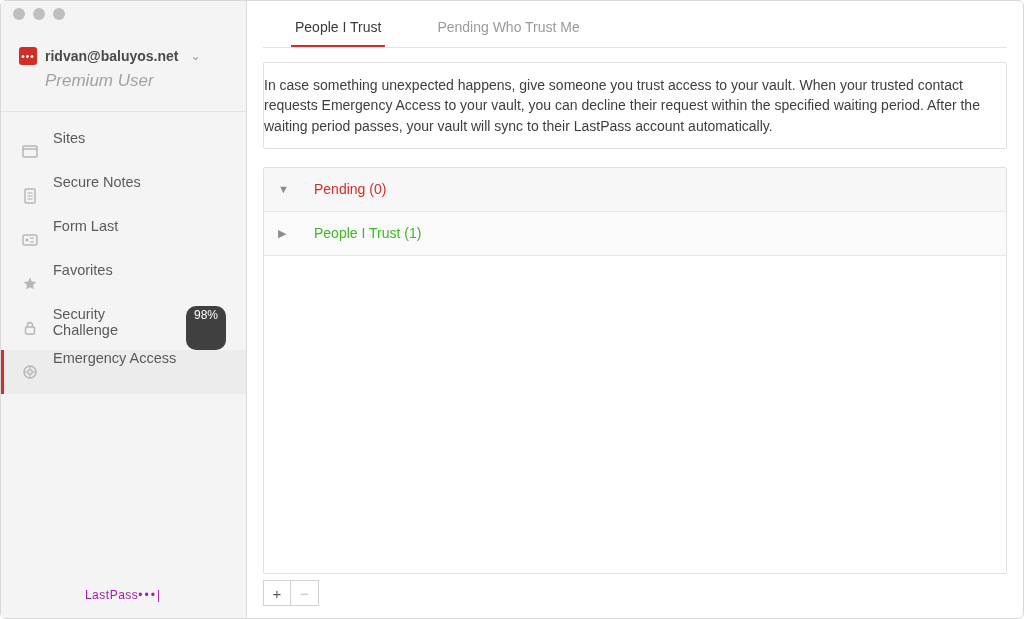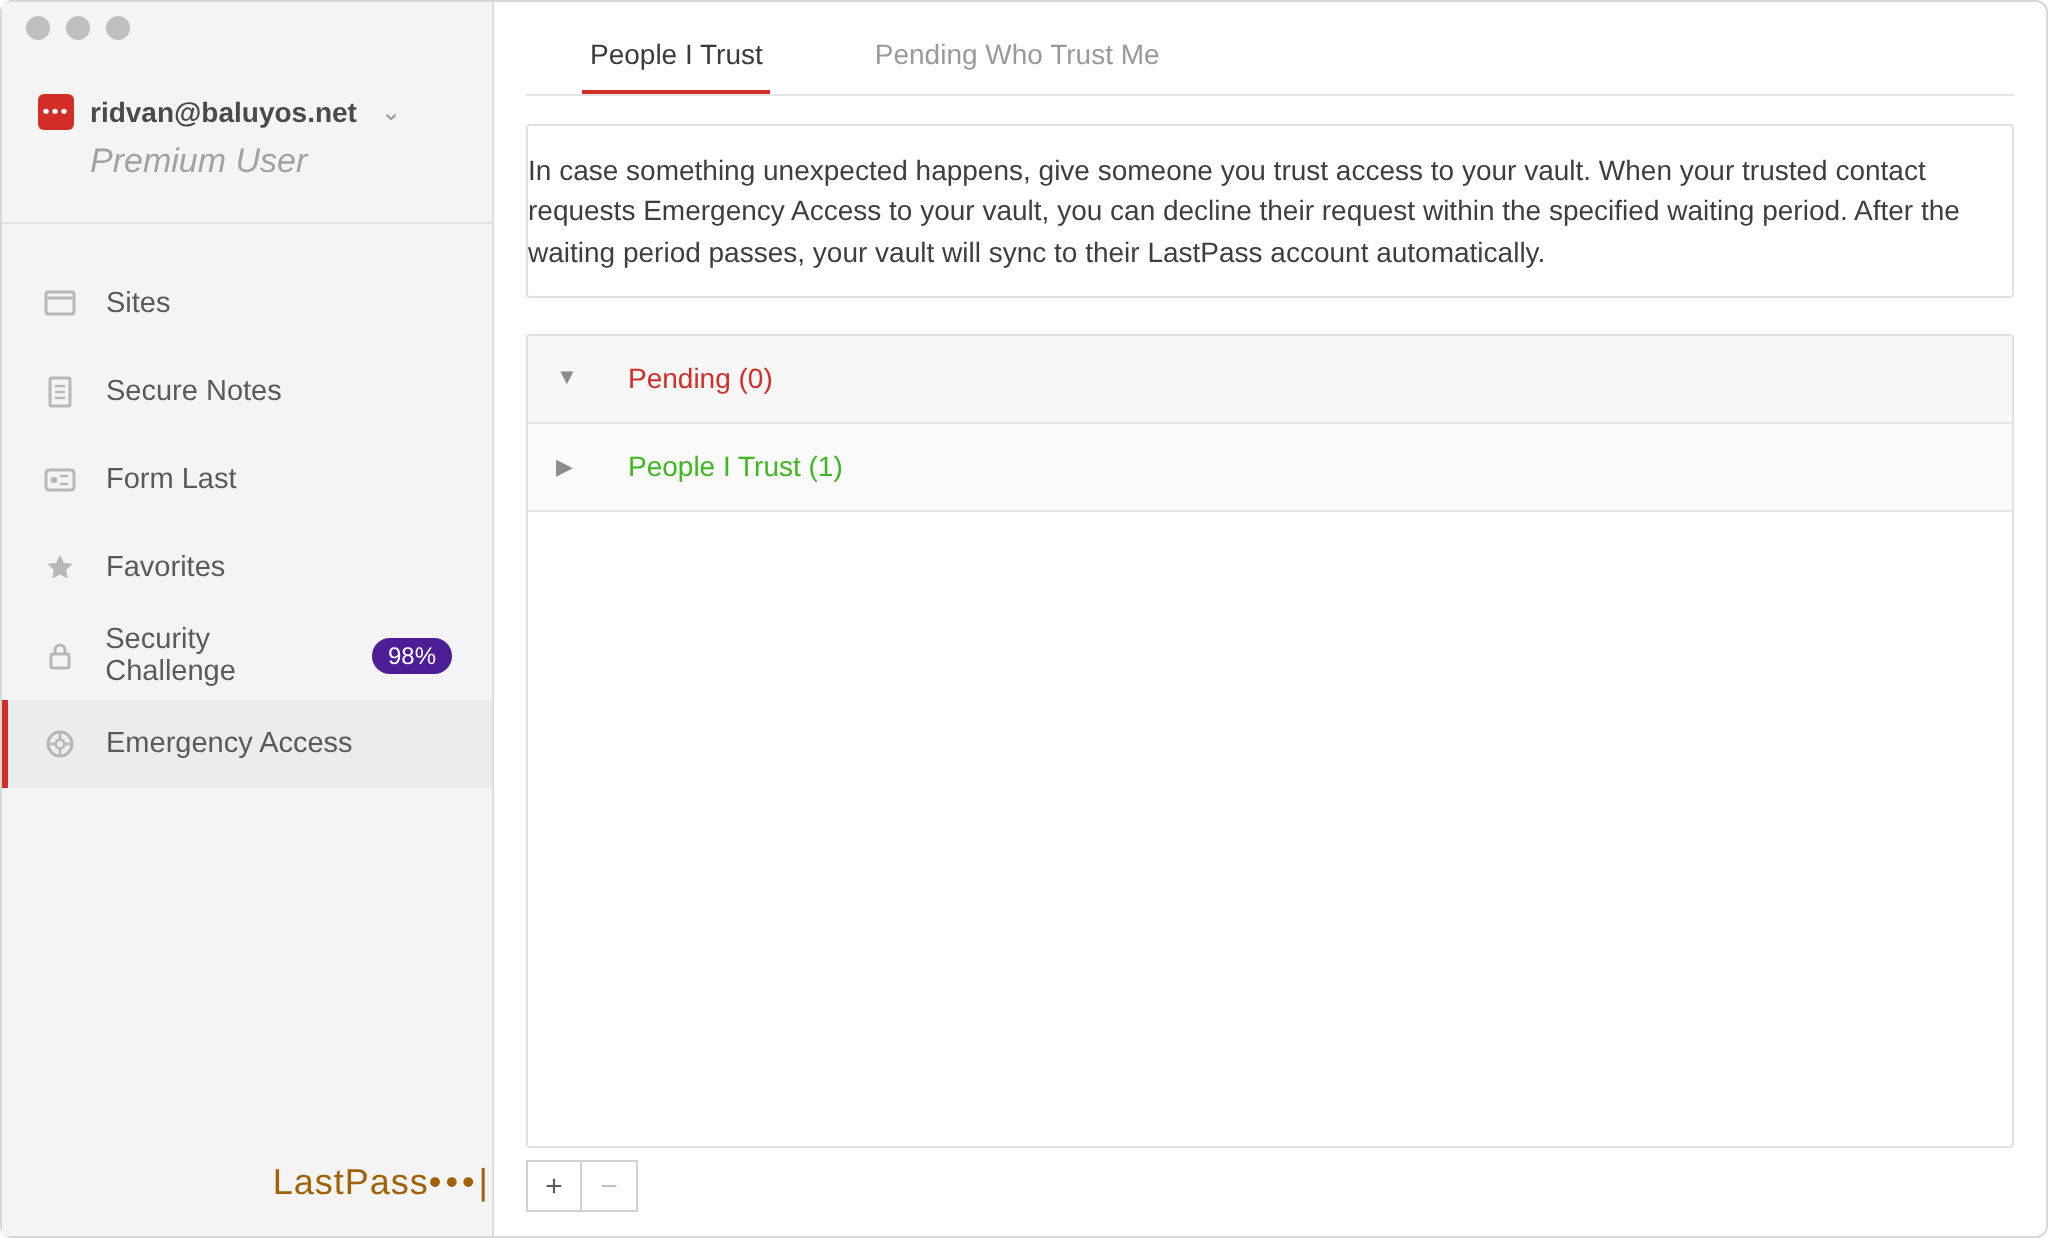--- a/index.html
+++ b/index.html
@@ -50,39 +50,39 @@
   .app-icon {
     width: 18px; height: 18px; background: #d32d27; border-radius: 3px;
     display: flex; align-items: center; justify-content: center;
     color: #fff; font-size: 10px; letter-spacing: 1px;
   }
   .email { color: #4a4a4a; font-weight: 600; font-size: 14px; }
   .chev { color: #9a9a9a; font-size: 12px; margin-left: 4px; }
   .premium { color: #a2a2a2; font-style: italic; font-size: 17px; margin-left: 26px; margin-top: 6px; }
   .nav { padding-top: 18px; flex: 1; }
   .nav-item {
-    display: flex; align-items: center; gap: 14px;
+    display: flex; gap: 14px;
     padding: 0 20px; height: 44px;
     color: #5a5a5a; font-size: 14.5px; cursor: pointer;
     position: relative;
   }
   .nav-item.active { background: #ececec; }
   .nav-item.active::before {
     content: ""; position: absolute; left: 0; top: 0; bottom: 0; width: 3px; background: #d32d27;
   }
   .nav-icon { width: 18px; color: #b7b7b7; display: flex; align-items: center; justify-content: center; }
   .badge {
-    margin-left: auto; background: #4c1d95; color: #fff; font-size: 12px;
+    margin-left: auto; background: #404040; color: #fff; font-size: 12px;
     border-radius: 10px; padding: 2px 8px;
   }
   .brand {
     padding: 14px 0 16px 0;
-    text-align: right;
-    color: #a16207;
-    font-size: 18px;
+    text-align: center;
+    color: #a21caf;
+    font-size: 12px;
     font-weight: 400;
     letter-spacing: 0.5px;
   }
   .brand .light { font-weight: 300; }
   .brand .dots { letter-spacing: 2px; }
   .main {
     flex: 1; display: flex; flex-direction: column; padding: 0 16px 12px 16px;
     min-width: 0;
   }
   .tabs {

